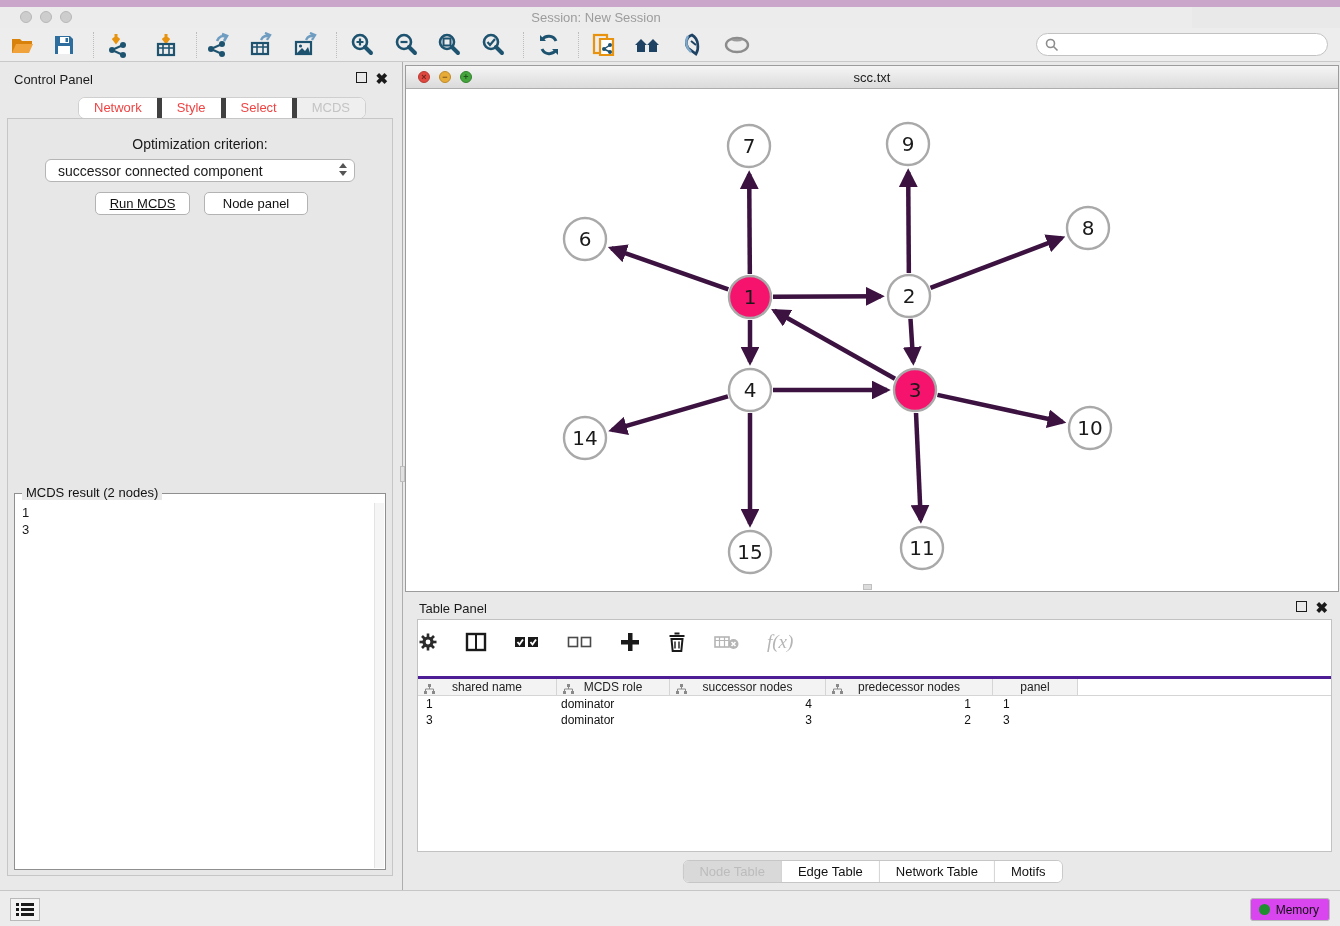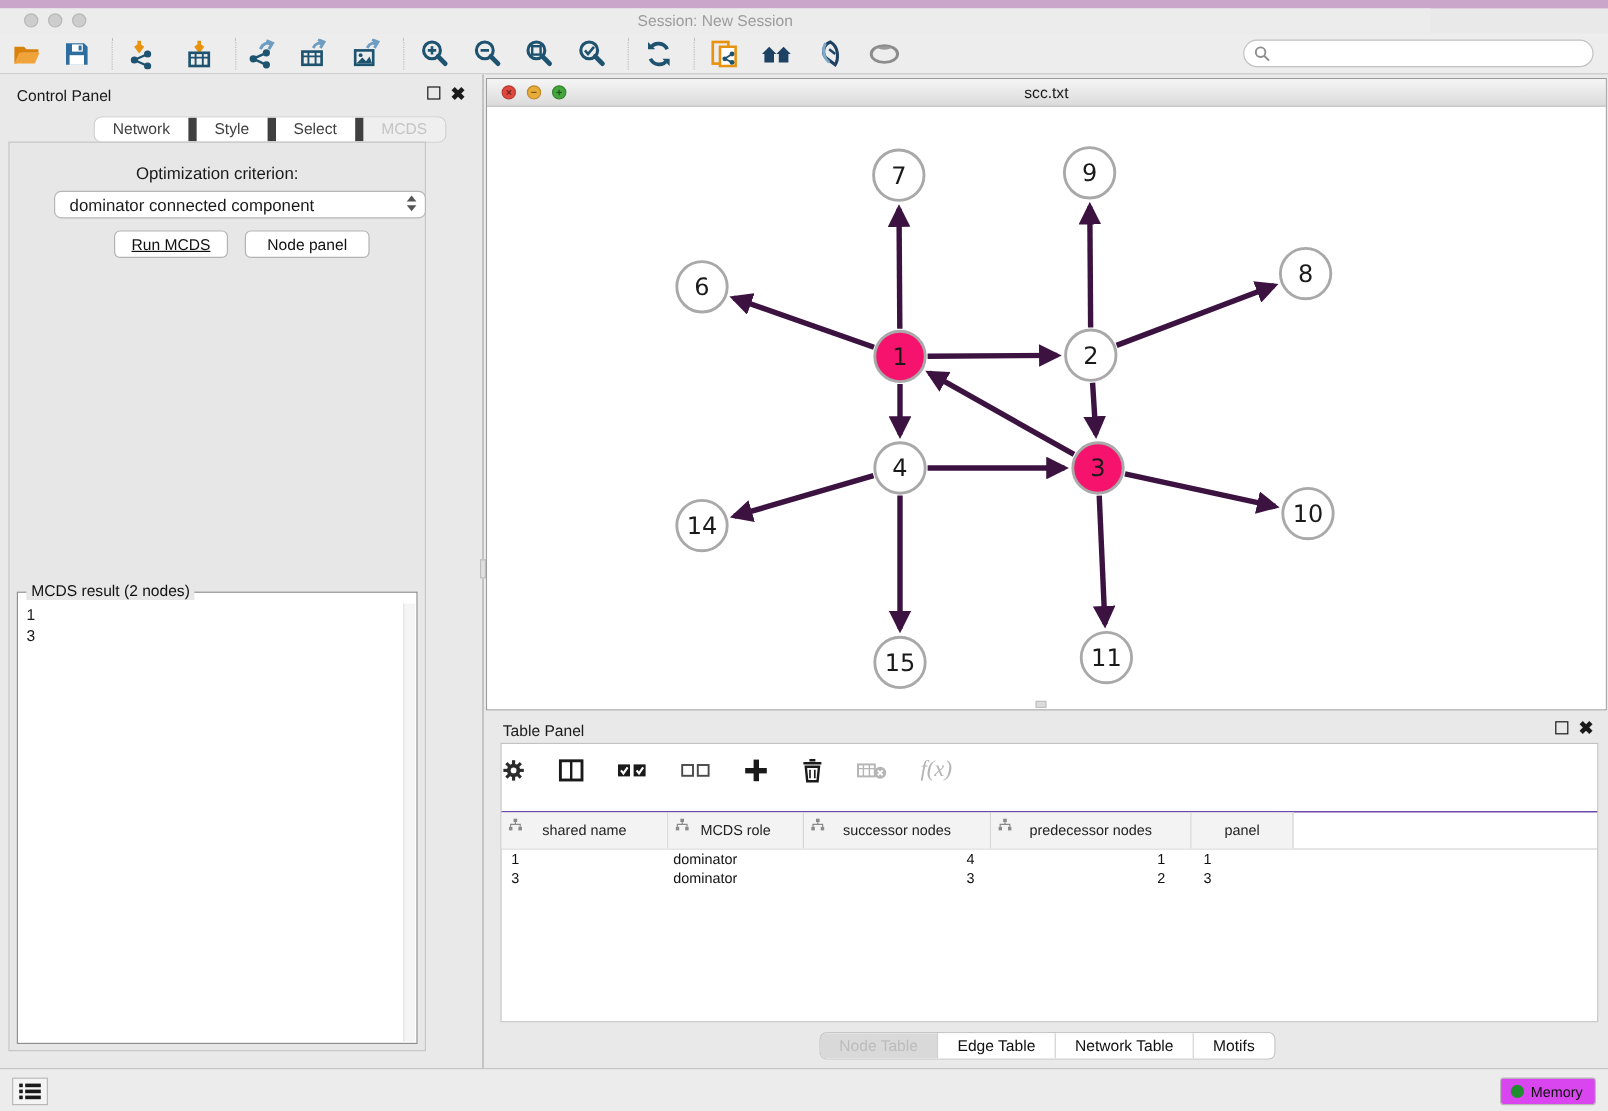--- a/index.html
+++ b/index.html
@@ -28,25 +28,25 @@
     display:flex; align-items:center; padding-left:8px; }
   .search-field input { border:none; outline:none; background:transparent; flex:1;
     font-size:13px; font-family:inherit; margin-left:5px; }
   
   .control-panel { position:absolute; left:0; top:62px; width:400px; height:828px; background:#E9E9E9;padding-left:45px; }
   .panel-title { position:absolute; left:14px; top:10px; font-size:13px; color:#1A1A1A; }
   .float-ic { position:absolute; width:11px; height:11px; border:1.6px solid #1A1A1A; background:transparent; }
   .close-ic { position:absolute; font-size:15px; font-weight:bold; color:#1A1A1A; line-height:11px; }
   .cp-tabs { position:absolute; left:78px; top:35px; height:22px; display:flex;
     border:1px solid #CFCFCF; border-radius:7px; overflow:hidden; background:#FFF; }
-  .cp-tab { padding:0 15px; font-size:13px; line-height:20px; background:#FFF; color:#404040;
-    border-right:7px solid #404040; cursor:default; }
+  .cp-tab { padding:0 15px; font-size:13px; line-height:20px; background:#FFF; color:#ef4444;
+    border-right:5px solid #404040; cursor:default; }
   .cp-tab:last-child { border-right:none; }
   .cp-tab.disabled-active { background:#EFEFEF; color:#C4C4C4; }
-  .cp-inner { position:absolute; left:7px; top:56px; width:348px; height:758px;
+  .cp-inner { position:absolute; left:7px; top:56px; width:386px; height:758px;
     background:#E7E7E7; border:1px solid #C6C6C6; }
   .opt-label { position:absolute; left:0; right:0; top:17px; text-align:center; font-size:14px; }
   .criterion-select { position:absolute; left:37px; top:40px; width:310px; height:23px;
     background:#FFF; border:1px solid #B5B5B5; border-radius:6px;
     display:flex; align-items:center; padding-left:12px; font-size:14px; }
   .stepper { position:absolute; right:7px; top:3px; display:flex; flex-direction:column; gap:3px; }
   .stepper .up { width:0; height:0; border-left:4px solid transparent; border-right:4px solid transparent; border-bottom:5px solid #555; }
   .stepper .dn { width:0; height:0; border-left:4px solid transparent; border-right:4px solid transparent; border-top:5px solid #555; }
   .cp-btn { position:absolute; top:73px; height:23px; background:#FFF; border:1px solid #B3B3B3;
     border-radius:5px; font-size:13px; font-family:inherit; color:#111; cursor:default; }
@@ -78,21 +78,21 @@
   .nw-sash { position:absolute; left:457px; bottom:1px; width:9px; height:6px;
     background:#DCDCDC; border:1px solid #C0C0C0; }
   
   .table-panel { position:absolute; left:405px; top:595px; width:935px; height:295px; background:#E9E9E9; }
   .tp-box { position:absolute; left:12px; top:24px; right:8px; bottom:38px;
     background:#FFF; border:1px solid #C2C2C2; }
   .tp-toolbar { position:relative; height:44px; display:flex; align-items:center; gap:27px; }
   .tp-tb { background:none; border:none; display:flex; align-items:center; cursor:default; }
   .fx-label { font-family:"Liberation Serif", serif; font-style:italic; font-size:19px; color:#B5B5B5; }
   .tp-table { margin-top:12px; }
-  .tp-head { display:flex; height:32px; border-top:1px solid #4c1d95; border-bottom:1px solid #D5D5D5; }
+  .tp-head { display:flex; height:20px; border-top:3px solid #4c1d95; border-bottom:1px solid #D5D5D5; }
   .tp-hcell { position:relative; background:#F3F3F3; border-right:1px solid #D5D5D5;
     font-size:12px; color:#222; display:flex; align-items:center; justify-content:center; }
   .tp-hcell svg { position:absolute; left:6px; top:5px; }
   .tp-row { display:flex; height:16px; font-size:12px; color:#111; align-items:center; }
   .tp-cell { overflow:hidden; white-space:nowrap; }
   .al { text-align:left; } .ar { text-align:right; }
   .tp-tabs { position:absolute; bottom:7px; left:50%; transform:translateX(-50%);
     display:flex; border:1px solid #C6C6C6; border-radius:6px; overflow:hidden; background:#FFF; height:23px; }
   .tp-tab { padding:0 16px; font-size:13px; line-height:21px; background:#FFF; color:#111;
     border-right:1px solid #CFCFCF; cursor:default; }
@@ -261,21 +261,21 @@
   <div class="cp-tabs">
     <div class="cp-tab">Network</div>
     <div class="cp-tab">Style</div>
     <div class="cp-tab">Select</div>
     <div class="cp-tab disabled-active">MCDS</div>
   </div>
 
   <div class="cp-inner">
     <div class="opt-label">Optimization criterion:</div>
     <div class="criterion-select">
-      <span>dominator connected component</span>
+      <span>successor connected component</span>
       <span class="stepper">
           <span class="up"></span>
           <span class="dn"></span>
         </span>
     </div>
     <button class="cp-btn" style="left:87px; width:95px;text-decoration:underline;">Run MCDS</button>
     <button class="cp-btn" style="left:196px; width:104px;">Node panel</button>
 
     <div class="result-box">
       <div class="result-legend">MCDS result (2 nodes)</div>

